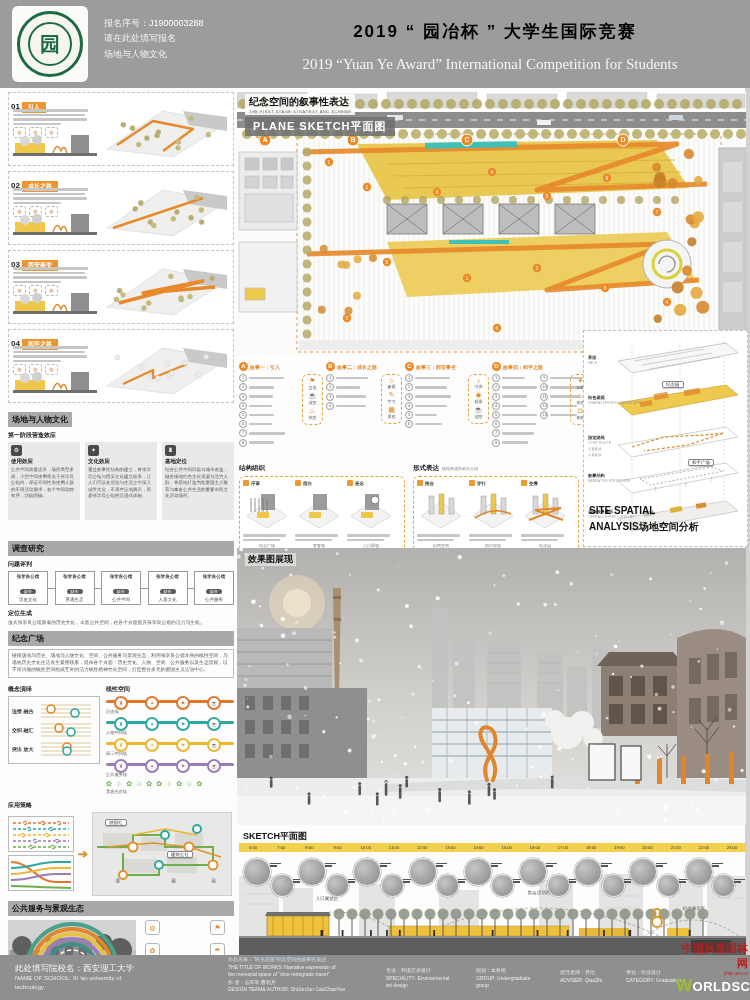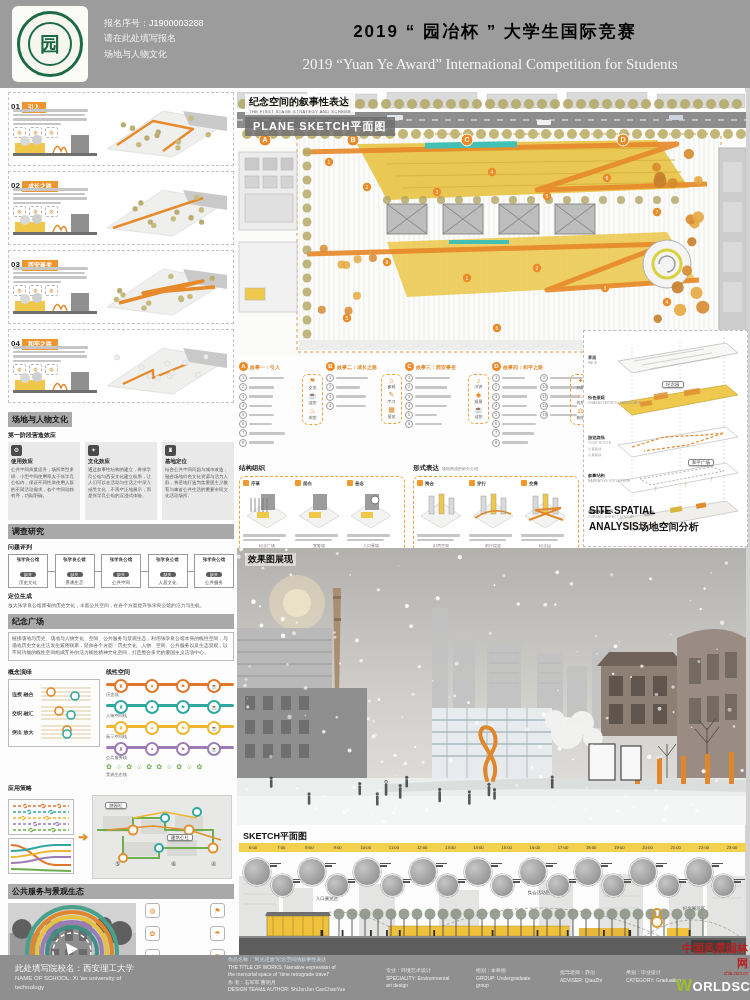--- a/index.html
+++ b/index.html
@@ -281,21 +281,21 @@
         <div class="ttl">文化效应</div>
         <div class="micro">通过叙事性结构的建立，将张学良公馆与西安文化建立联系，让人们可以在活动与生活之中深入感受文化，不再空泛地展示，而是张学良公馆的沉浸式体验。</div>
       </div>
       <div class="card">
         <div class="ic">♜</div>
         <div class="ttl">基地定位</div>
         <div class="micro">结合公共空间问题与城市改造，融合场地特色文化资源与活力人群，将基地打造为集爱国主义教育与丰富公共生活的重要市民文化活动场所。</div>
       </div>
     </div>
 
-  <div class="graybar" style="margin-top:4px;">调查研究</div>
+  <div class="graybar" style="margin-top:21px;">调查研究</div>
   <div class="subhead">问题评判</div>
   <div id="survey-flow" style="display:flex;align-items:center;">
       <div class="flowbox">
         <div class="t">张学良公馆</div>
         <div><span class="pill">缺失</span></div>
         <div class="a">历史文化</div>
       </div>
       <div style="flex:1;height:1px;background:#9a9a9a;min-width:6px;"></div>
       <div class="flowbox">
         <div class="t">张学良公馆</div>

